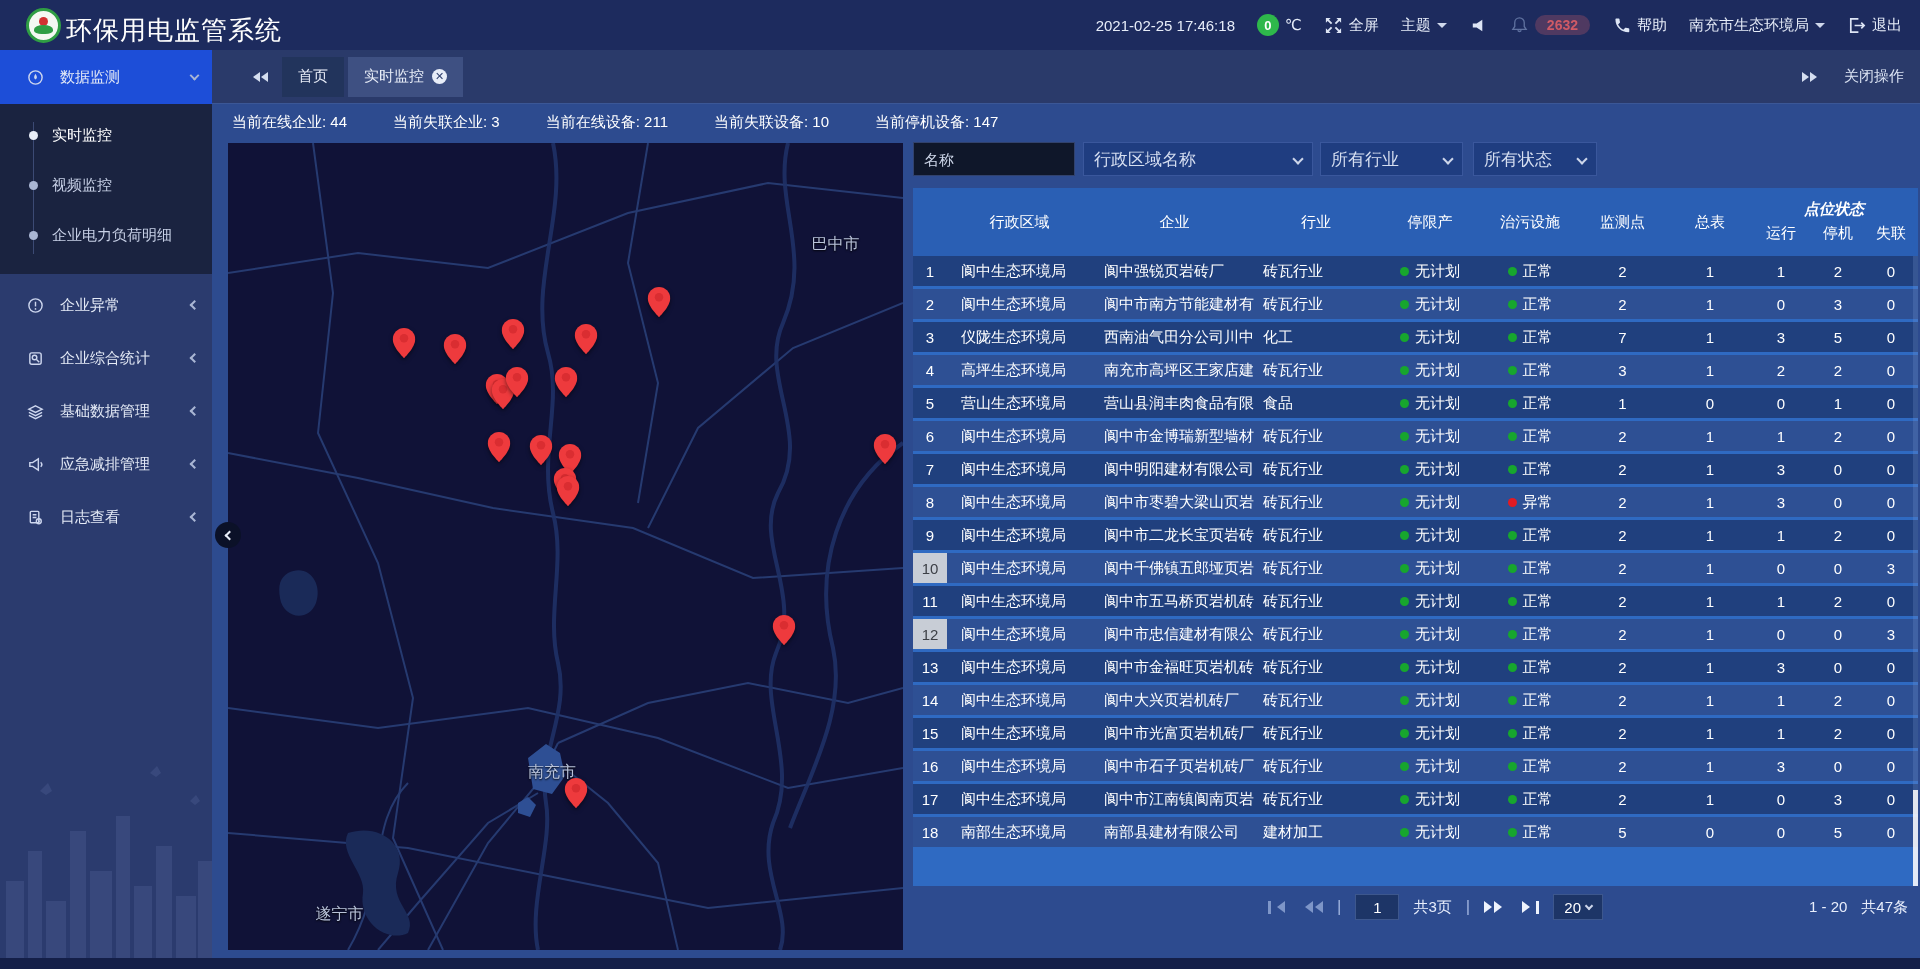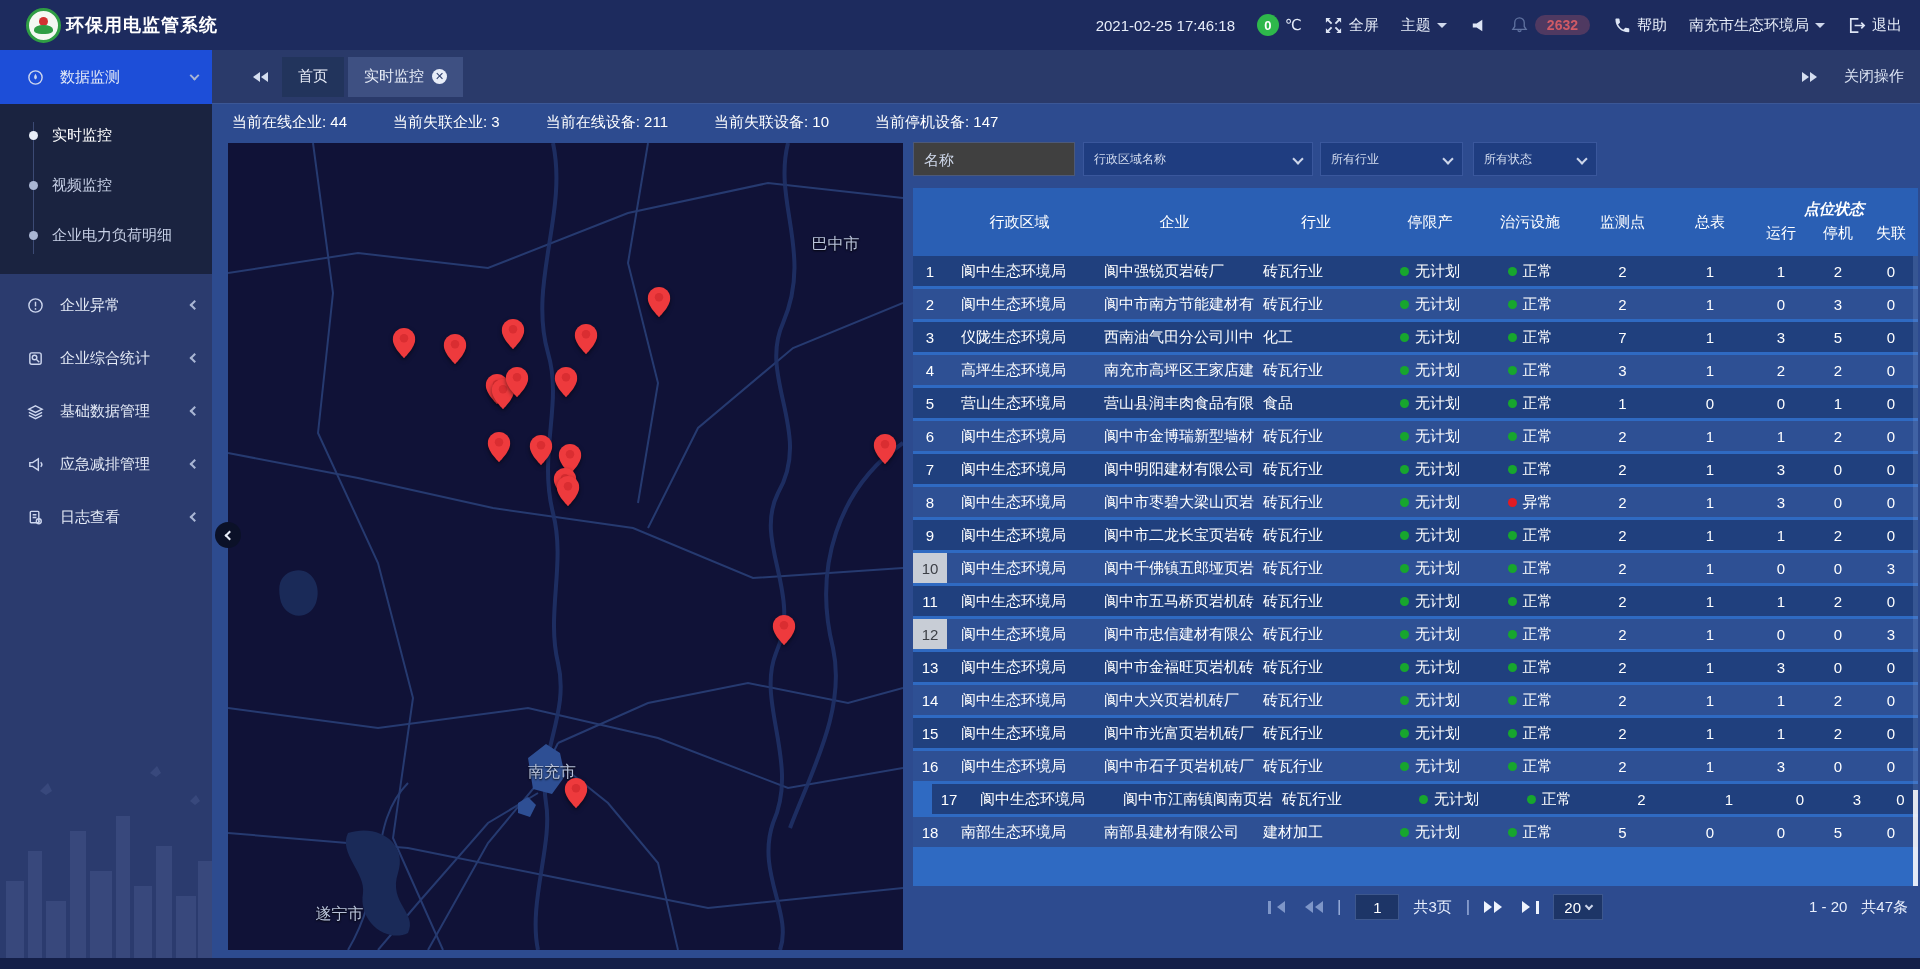--- a/index.html
+++ b/index.html
@@ -7,21 +7,21 @@
   .app { position:relative; width:1920px; height:969px; overflow:hidden;
          background:#2d4b8f; color:#eaf0fb; font-family:"Liberation Sans","DejaVu Sans",sans-serif; }
 
   
   .topbar { position:absolute; left:0; top:0; width:1920px; height:50px; background:#1d2b5e;
             display:flex; align-items:center; z-index:30; }
   .logo { position:absolute; left:26px; top:8px; width:35px; height:35px; border-radius:50%;
           background:#f4f8f2; border:3px solid #2f9e44; }
   .logo .inner-red { position:absolute; left:10px; top:6px; width:9px; height:9px; border-radius:50%; background:#d23131; }
   .logo .inner-green { position:absolute; left:5px; top:14px; width:19px; height:9px; border-radius:50% 50% 40% 40%; background:#2f9e44; }
-  .app-title { position:absolute; left:66px; top:13px; font-size:18px; font-weight:bold; letter-spacing:1px; color:#ffffff; }
+  .app-title { position:absolute; left:66px; top:13px; font-size:26px; font-weight:normal; letter-spacing:1px; color:#ffffff; }
   .top-right { position:absolute; right:18px; top:0; height:50px; display:flex; align-items:center; gap:22px; font-size:15px; color:#e6ecf8; }
   .temp-circle { width:22px; height:22px; border-radius:50%; background:#2eb84b; color:#fff; font-size:13px; font-weight:bold;
                  display:flex; align-items:center; justify-content:center; }
   .top-item { display:flex; align-items:center; gap:6px; cursor:default; white-space:nowrap; }
   .caret-down { width:0; height:0; border:5px solid transparent; border-top-color:#cfd8ec; margin-top:5px; }
   .notif-badge { background:rgba(211,93,109,.28); color:#cf5a66; font-weight:bold; border-radius:12px;
                  padding:2px 12px; font-size:14px; }
   .tico { width:19px; height:19px; display:inline-block; }
   .tico svg { width:100%; height:100%; }
 
@@ -72,24 +72,24 @@
          filter:drop-shadow(0 2px 2px rgba(0,0,0,.5)); cursor:pointer; }
   .map-collapse { position:absolute; left:215px; top:522px; width:26px; height:26px; border-radius:50%;
                   background:#0b1128; z-index:6; display:flex; align-items:center; justify-content:center; cursor:pointer; }
   .map-collapse .c { width:7px; height:7px; border-left:2px solid #e8edf8; border-bottom:2px solid #e8edf8;
                      transform:rotate(45deg); margin-left:3px; }
 
   
   .rpanel { position:absolute; left:913px; top:141px; width:1005px; height:787px; }
   .filter-row { position:absolute; left:0; top:1px; height:34px; width:100%; }
   .fbox { position:absolute; top:0; height:34px; background:#1f3d80; border:1px solid rgba(90,120,190,.45);
-          display:flex; align-items:center; padding:0 10px; font-size:12px; color:#d5def0; cursor:pointer; }
+          display:flex; align-items:center; padding:0 10px; font-size:17px; color:#d5def0; cursor:pointer; }
   .fbox .sel-chev { position:absolute; right:10px; top:12px; width:8px; height:8px;
                     border-left:2px solid #cdd6ea; border-bottom:2px solid #cdd6ea; transform:rotate(-45deg); }
-  input.finput { position:absolute; top:0; height:34px; background:#404040; border:1px solid rgba(90,120,190,.45);
+  input.finput { position:absolute; top:0; height:34px; background:#0f172a; border:1px solid rgba(90,120,190,.45);
                  color:#e8eefc; font-size:15px; padding:0 10px; outline:none; font-family:inherit; }
   input.finput::placeholder { color:#cfd8ea; opacity:1; }
 
   .grid-cols { display:grid; grid-template-columns:34px 145px 165px 118px 110px 90px 95px 80px 62px 52px 1fr; }
   .thead { position:absolute; left:0; top:47px; width:100%; height:68px; background:#2a5fb4; color:#ffffff;
            font-size:15px; grid-template-rows:34px 34px; }
   .th { display:flex; align-items:center; justify-content:center; grid-row:1 / 3; }
   .th.group { grid-row:1; grid-column:9 / 12; font-style:italic; font-weight:bold; justify-content:center; padding-top:8px; }
   .th.sub { grid-row:2; align-items:flex-start; padding-top:2px; }
 
@@ -659,21 +659,21 @@
           <div class="td l2">阆中市石子页岩机砖厂</div>
           <div class="td l3">砖瓦行业</div>
           <div class="td "><span class="dot green"></span>无计划</div>
           <div class="td "><span class="dot green"></span>正常</div>
           <div class="td ">2</div>
           <div class="td ">1</div>
           <div class="td ">3</div>
           <div class="td ">0</div>
           <div class="td ">0</div>
         </div>
-        <div class="trow grid-cols dark" style="display: grid; margin-left: 19px;">
+        <div class="trow grid-cols dark" style="display: grid;">
           <div class="td ">17</div>
           <div class="td l1">阆中生态环境局</div>
           <div class="td l2">阆中市江南镇阆南页岩</div>
           <div class="td l3">砖瓦行业</div>
           <div class="td "><span class="dot green"></span>无计划</div>
           <div class="td "><span class="dot green"></span>正常</div>
           <div class="td ">2</div>
           <div class="td ">1</div>
           <div class="td ">0</div>
           <div class="td ">3</div>

